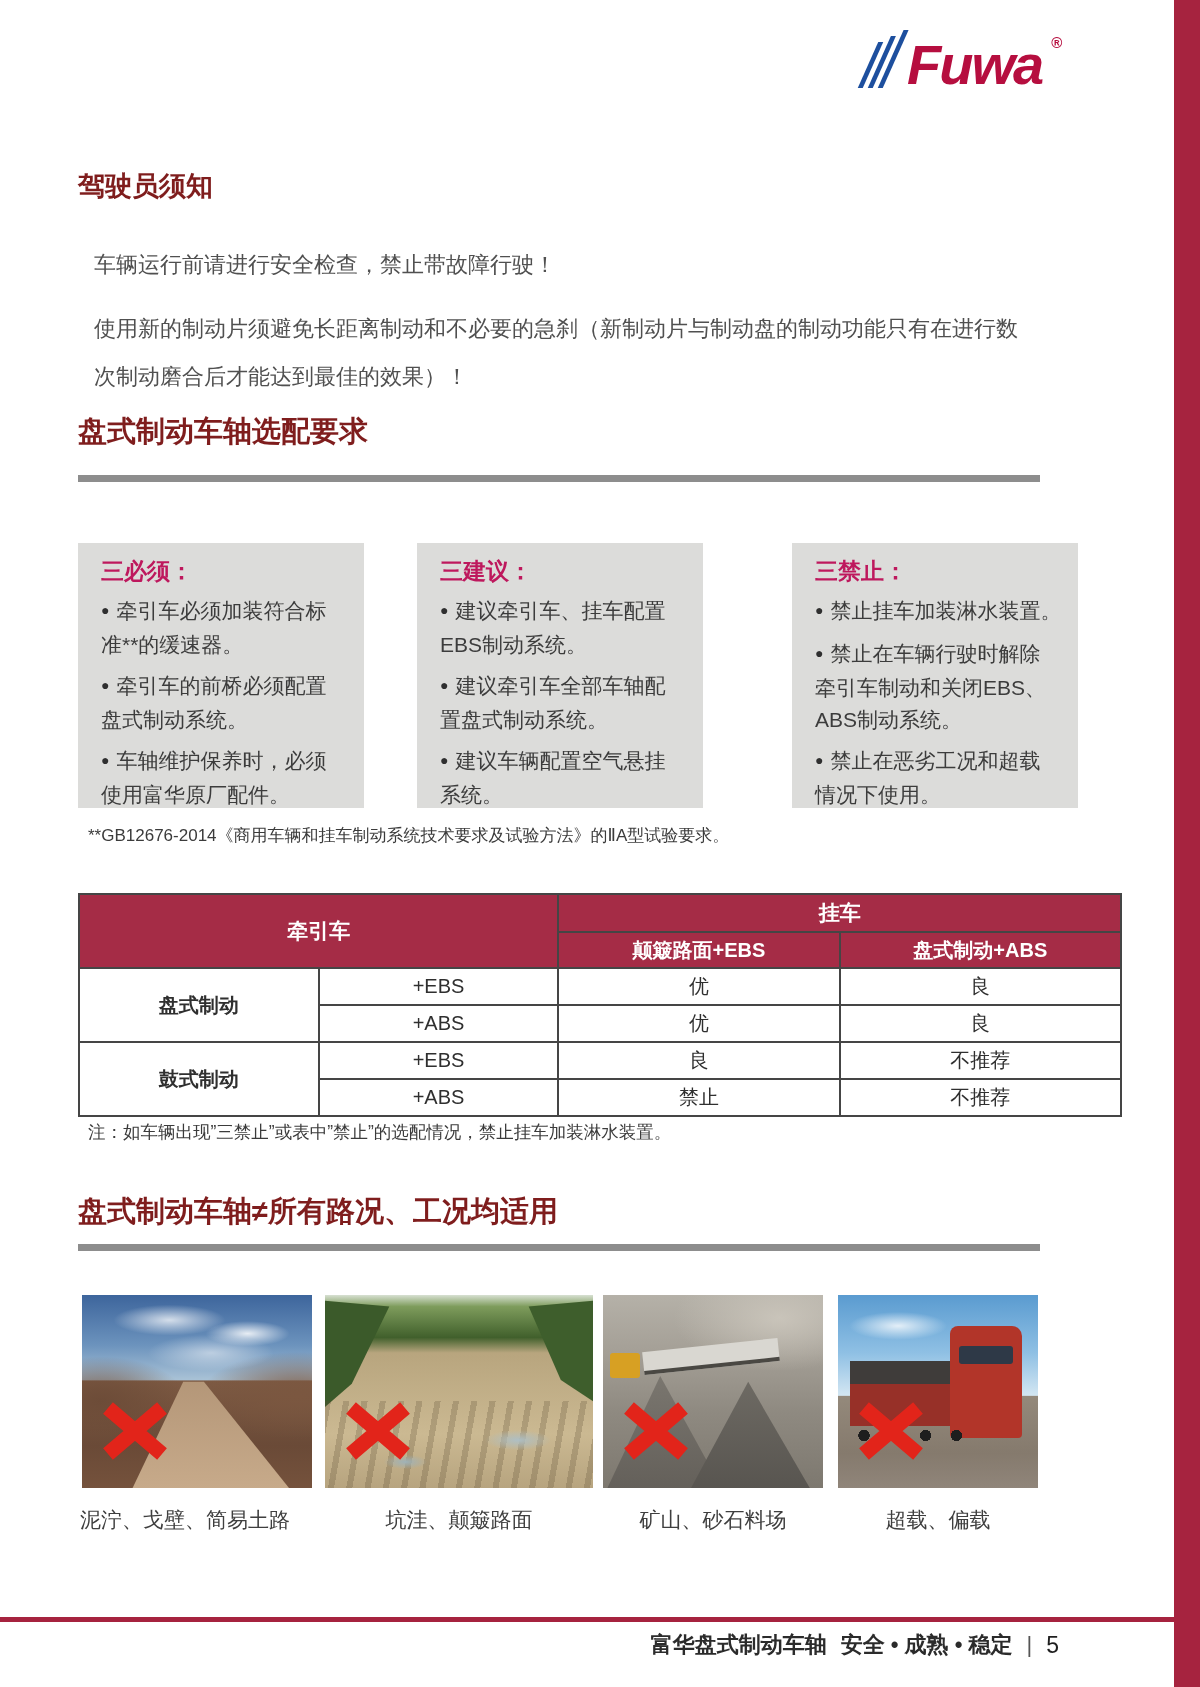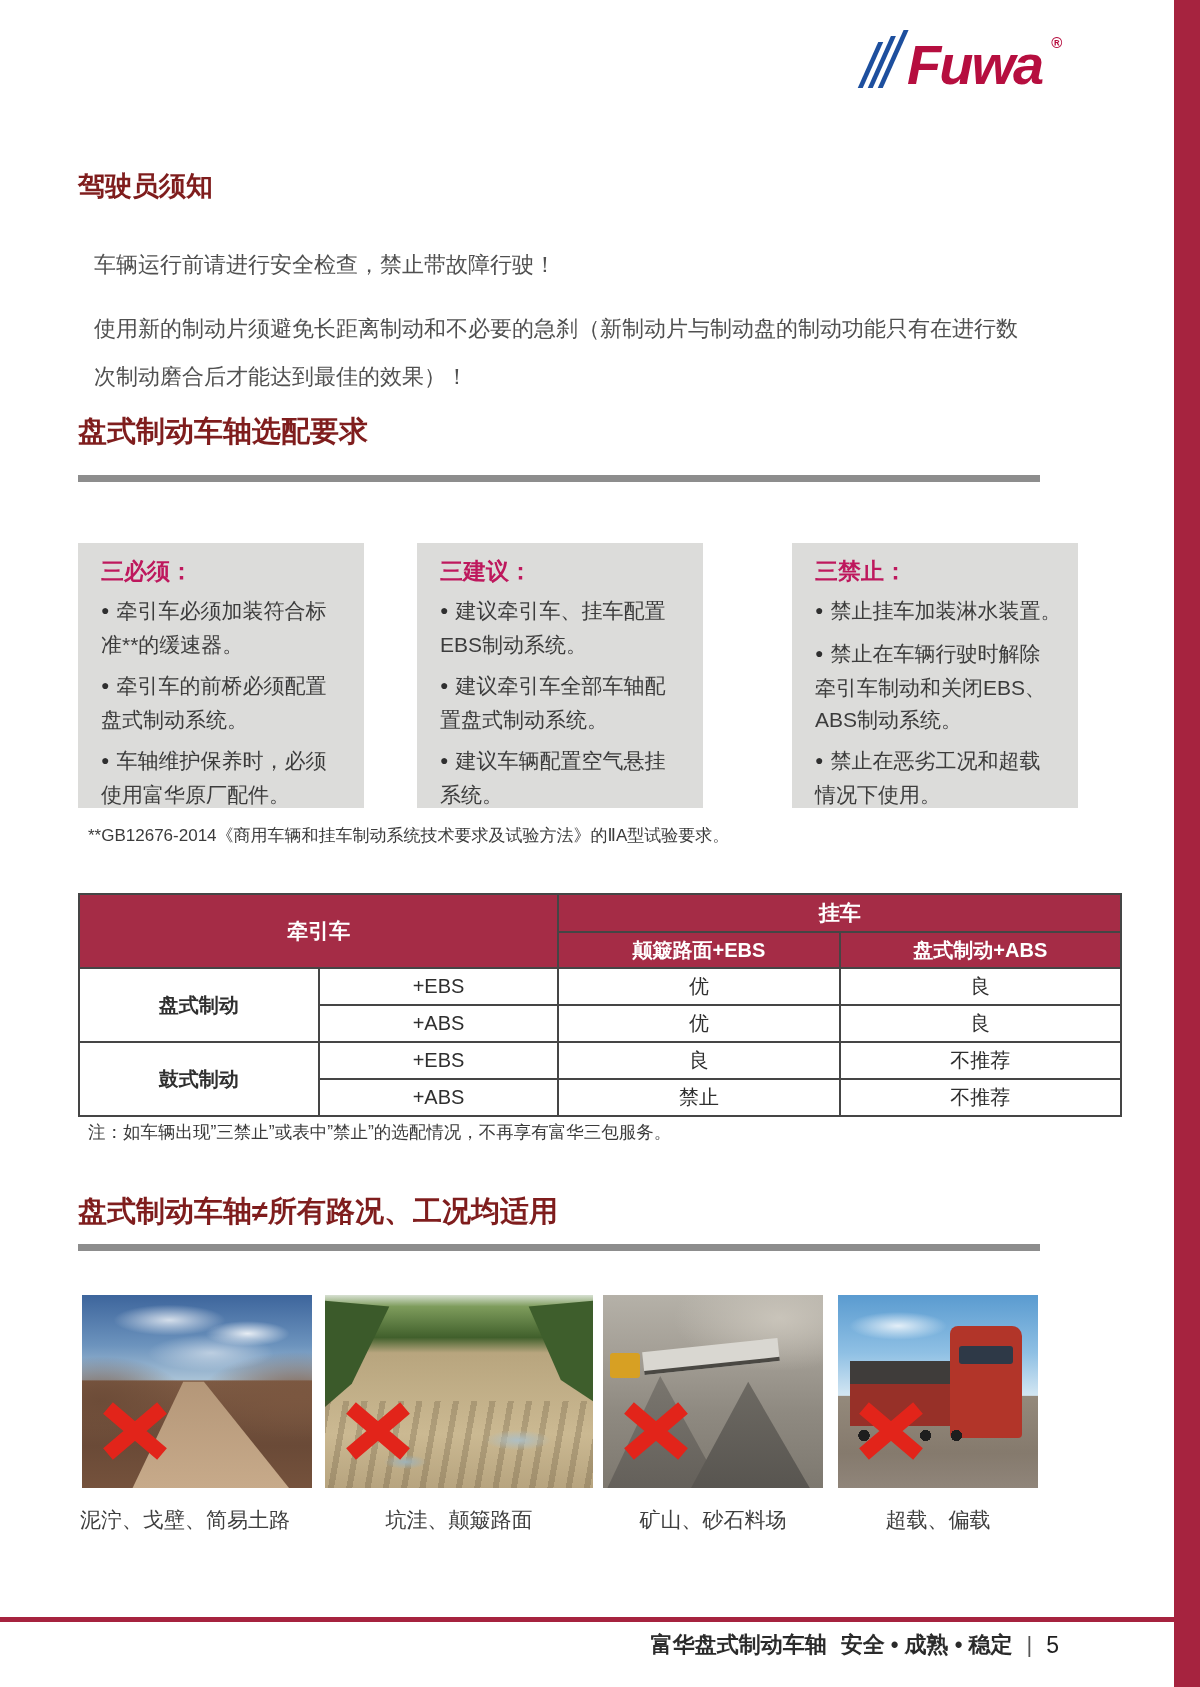--- a/index.html
+++ b/index.html
@@ -205,21 +205,21 @@
         <td>不推荐</td>
       </tr>
       <tr>
         <td>+ABS</td>
         <td>禁止</td>
         <td>不推荐</td>
       </tr>
     </tbody>
   </table>
 
-  <div class="table-note">注：如车辆出现”三禁止”或表中”禁止”的选配情况，不再享有富华三包服务。</div>
+  <div class="table-note">注：如车辆出现”三禁止”或表中”禁止”的选配情况，禁止挂车加装淋水装置。</div>
 
   <div class="sec-title t2">盘式制动车轴≠所有路况、工况均适用</div>
   <div class="rule r2"></div>
 
   <div class="photo p1 scene-gobi">
     <svg class="x-mark" viewBox="0 0 66 60" xmlns="http://www.w3.org/2000/svg">
       <path d="M6 7 L60 53 M60 7 L6 53" stroke="#e2241a" stroke-width="15" fill="none"></path>
     </svg>
   </div>
 

